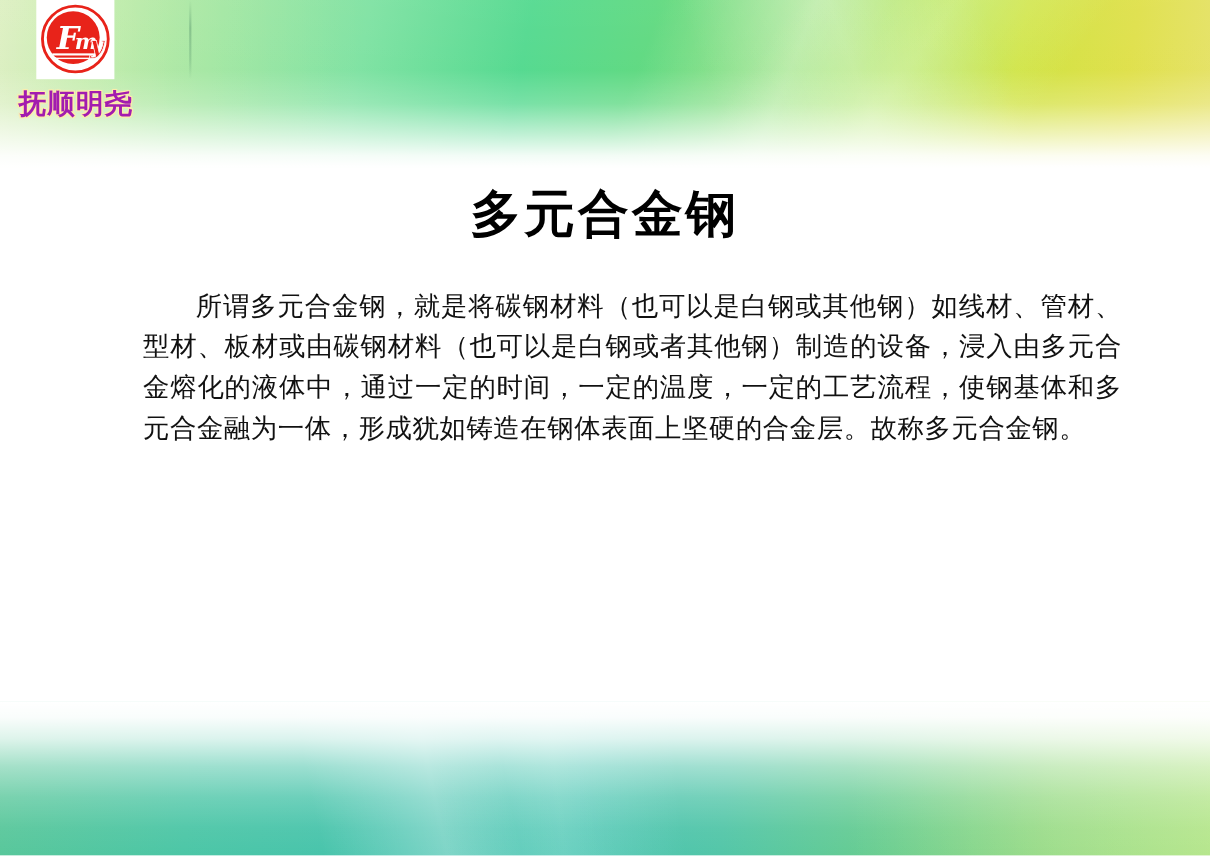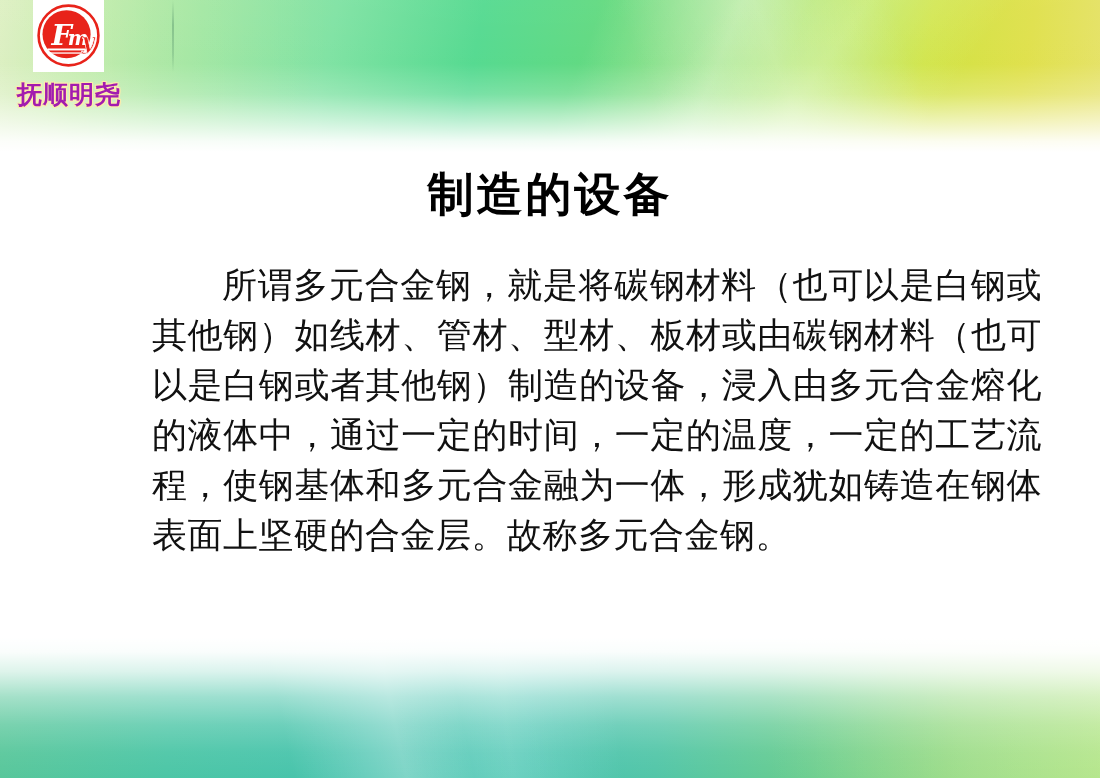--- a/index.html
+++ b/index.html
@@ -158,29 +158,28 @@
     color: #000000;
     letter-spacing: 3px;
   }
 
   .body-text {
     position: absolute;
     left: 130px;
     top: 108px;
     width: 890px;
     font-family: "DejaVu Sans", "Liberation Sans", sans-serif;
-    font-size: 35px;
+    font-size: 24px;
     font-weight: 400;
     color: #111111;
-    line-height: 50px;
+    line-height: 37px;
     text-align: justify;
     text-justify: inter-character;
     text-indent: 2em;
     letter-spacing: 0.5px;
-    margin-left: 22px;
   }
 
   
   .bottom-banner {
     position: absolute;
     left: 0;
     bottom: 0;
     width: 1100px;
     height: 140px;
     overflow: hidden;
@@ -259,21 +258,21 @@
 
       <text x="24" y="64" font-family="'DejaVu Serif','Liberation Serif',serif" font-size="44" font-weight="700" font-style="italic" fill="#ffffff">F</text>
       <text x="49" y="64" font-family="'DejaVu Serif','Liberation Serif',serif" font-size="30" font-weight="700" font-style="italic" fill="#ffffff">m</text>
       <text x="70" y="70" font-family="'DejaVu Serif','Liberation Serif',serif" font-size="34" font-weight="700" font-style="italic" fill="#E8231A" stroke="#ffffff" stroke-width="1">y</text>
     </svg>
   </div>
 
   <div class="brand-name">抚顺明尧</div>
 
   <div class="content">
-    <div class="slide-title">制造的设备</div>
+    <div class="slide-title">多元合金钢</div>
 
     <div class="body-text">所谓多元合金钢，就是将碳钢材料（也可以是白钢或其他钢）如线材、管材、型材、板材或由碳钢材料（也可以是白钢或者其他钢）制造的设备，浸入由多元合金熔化的液体中，通过一定的时间，一定的温度，一定的工艺流程，使钢基体和多元合金融为一体，形成犹如铸造在钢体表面上坚硬的合金层。故称多元合金钢。</div>
   </div>
 
   <div class="bottom-banner">
     <div class="bb-layer bb-base"></div>
     <div class="bb-layer bb-streak1"></div>
     <div class="bb-layer bb-streak2"></div>
     <div class="bb-layer bb-rightwash"></div>
     <div class="bb-layer bb-fade"></div>

